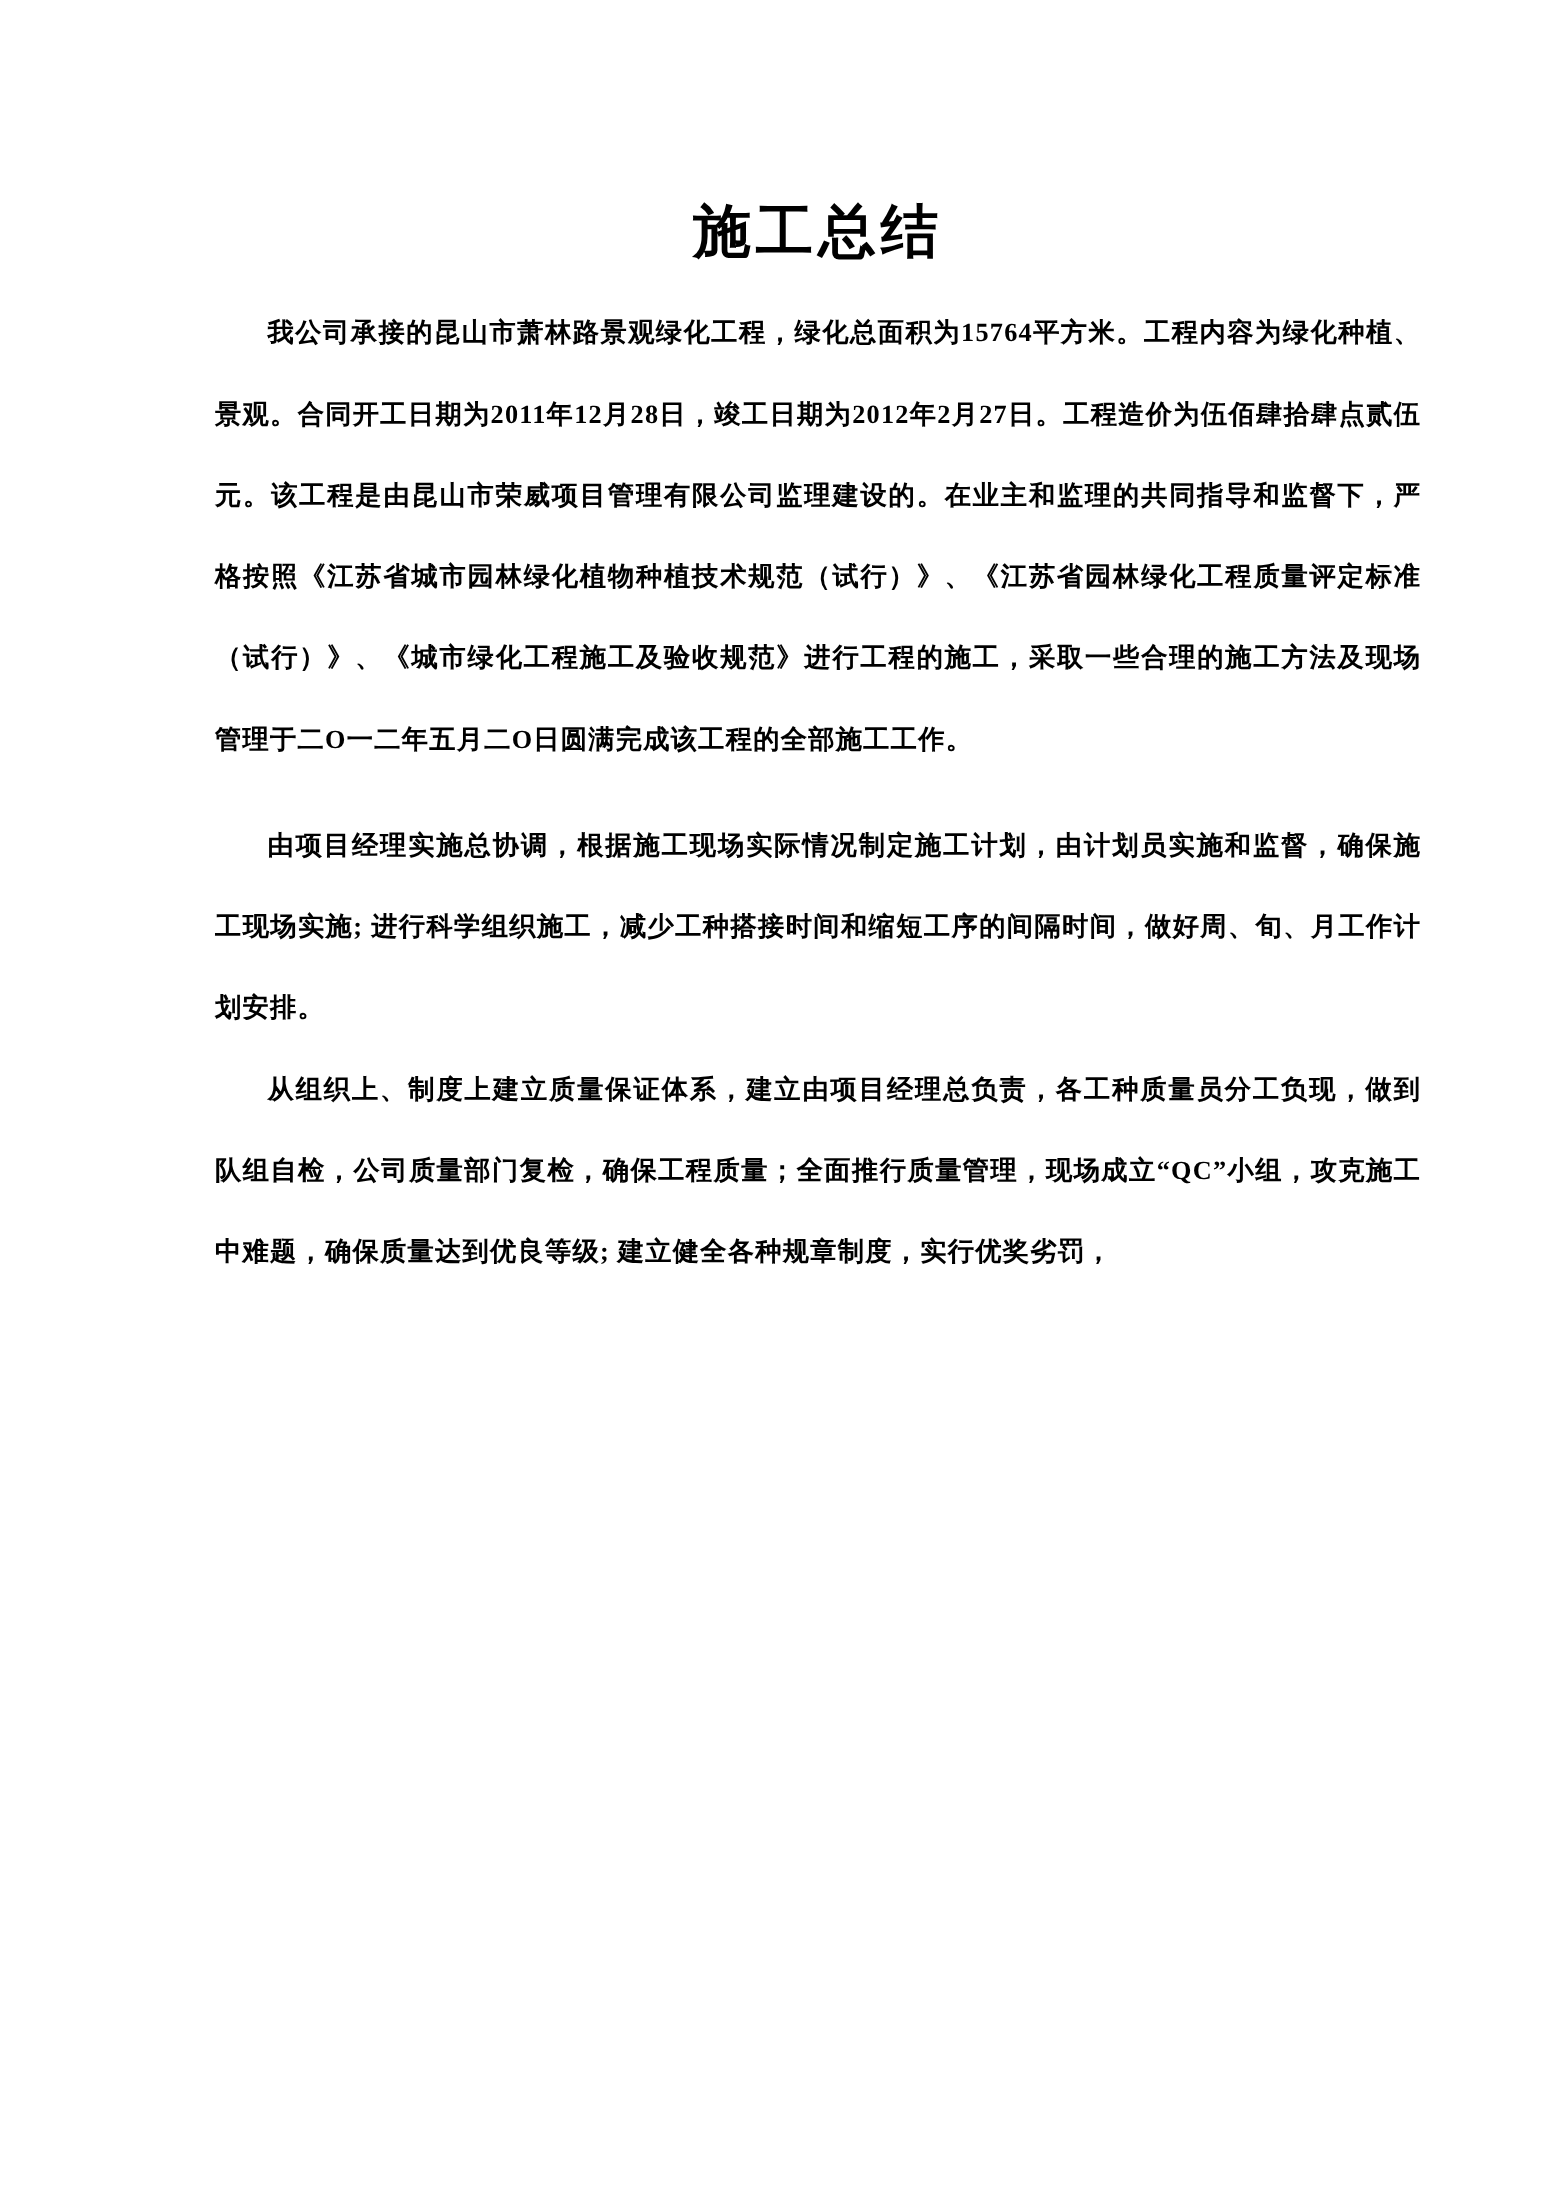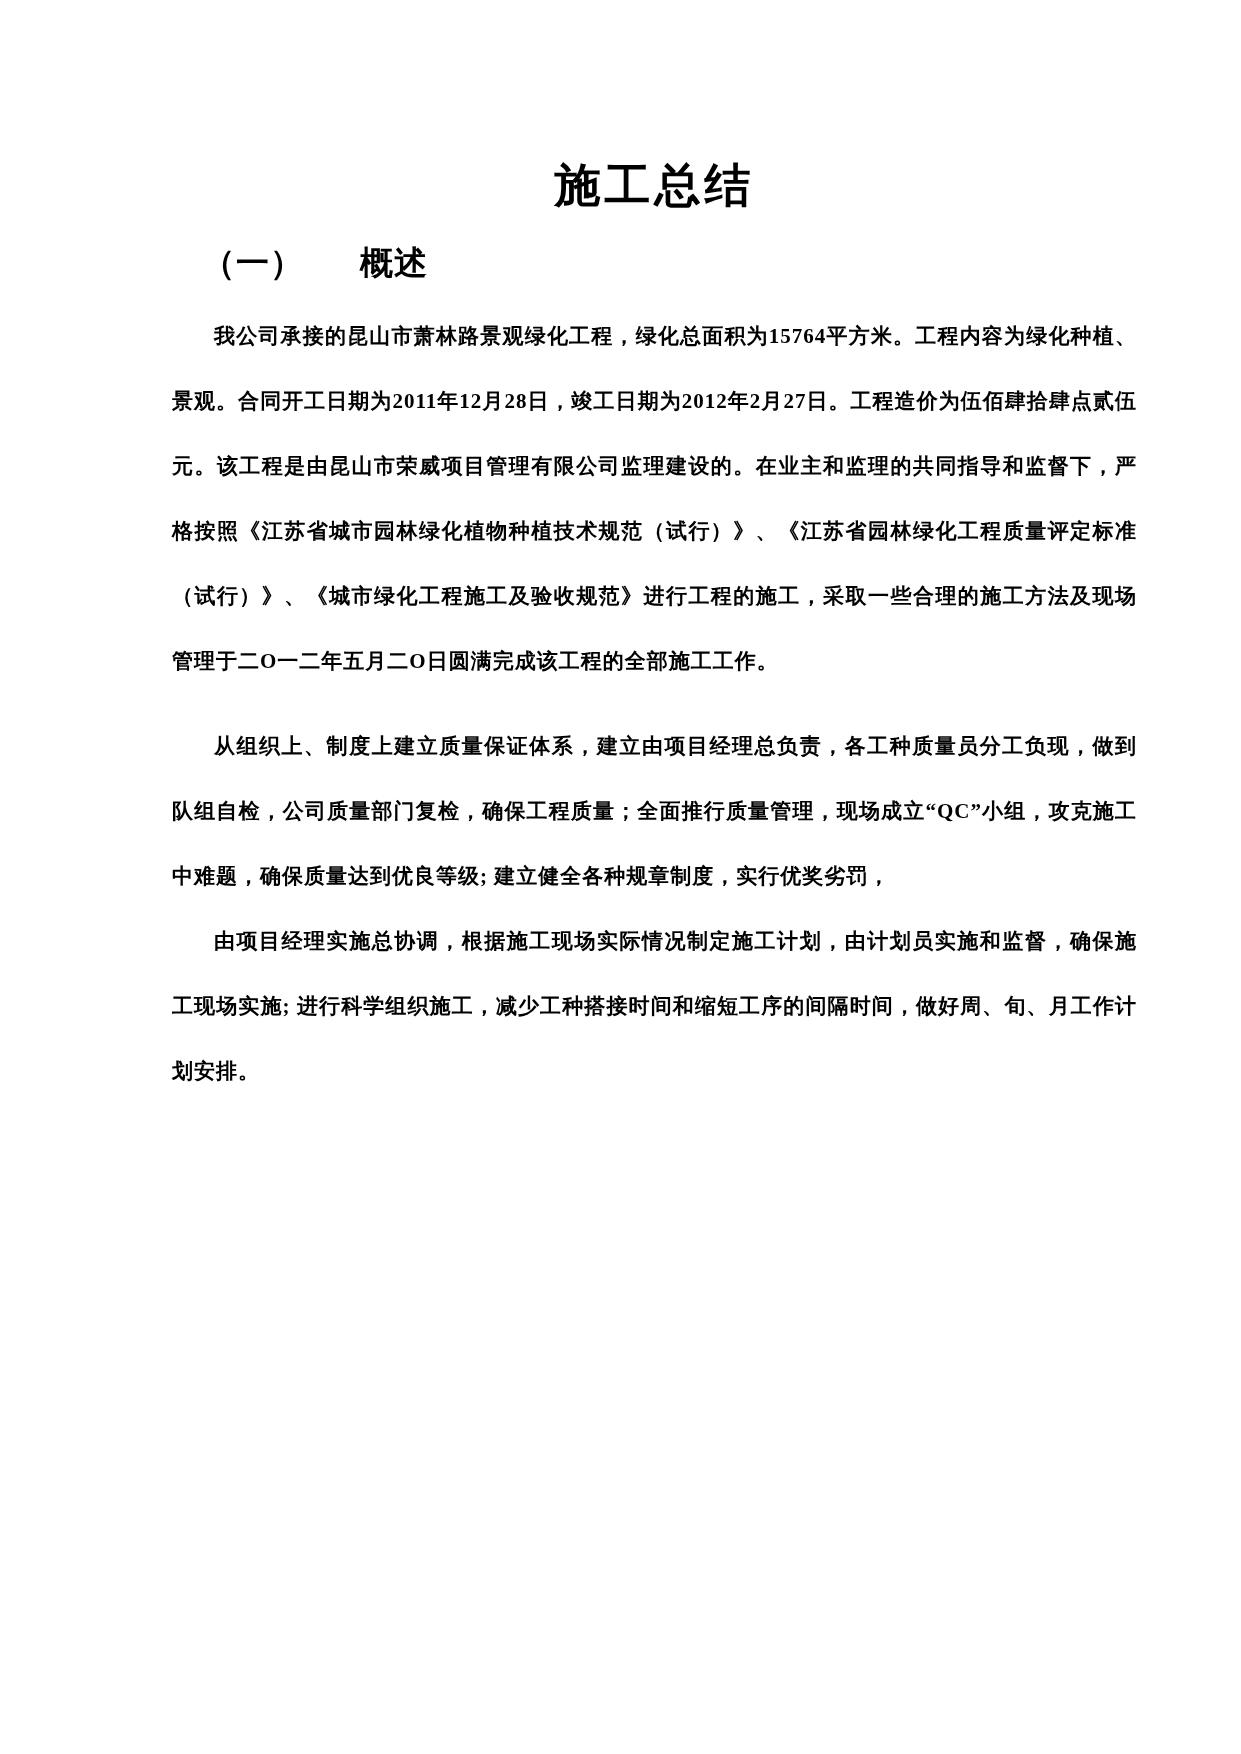--- a/index.html
+++ b/index.html
@@ -57,28 +57,25 @@
   }
 </style>
 </head>
 <body>
 
 <div class="page">
 
   <h1 class="doc-title">施工总结</h1>
 
   <section class="section-overview">
-    <h2 class="section-heading">
-      <span class="heading-number">（一）</span><span class="heading-title">概述</span>
-    </h2>
     <div class="section-body">
       <p class="body-paragraph">我公司承接的昆山市萧林路景观绿化工程，绿化总面积为15764平方米。工程内容为绿化种植、景观。合同开工日期为2011年12月28日，竣工日期为2012年2月27日。工程造价为伍佰肆拾肆点贰伍元。该工程是由昆山市荣威项目管理有限公司监理建设的。在业主和监理的共同指导和监督下，严格按照《江苏省城市园林绿化植物种植技术规范（试行）》、《江苏省园林绿化工程质量评定标准（试行）》、《城市绿化工程施工及验收规范》进行工程的施工，采取一些合理的施工方法及现场管理于二O一二年五月二O日圆满完成该工程的全部施工工作。</p>
     </div>
   </section>
 
   <section class="section-management">
     <div class="section-body">
+      <p class="body-paragraph">由项目经理实施总协调，根据施工现场实际情况制定施工计划，由计划员实施和监督，确保施工现场实施; 进行科学组织施工，减少工种搭接时间和缩短工序的间隔时间，做好周、旬、月工作计划安排。</p>
       <p class="body-paragraph">从组织上、制度上建立质量保证体系，建立由项目经理总负责，各工种质量员分工负现，做到队组自检，公司质量部门复检，确保工程质量；全面推行质量管理，现场成立“QC”小组，攻克施工中难题，确保质量达到优良等级; 建立健全各种规章制度，实行优奖劣罚，</p>
-      <p class="body-paragraph">由项目经理实施总协调，根据施工现场实际情况制定施工计划，由计划员实施和监督，确保施工现场实施; 进行科学组织施工，减少工种搭接时间和缩短工序的间隔时间，做好周、旬、月工作计划安排。</p>
     </div>
   </section>
 
 </div>
 
 </body></html>

